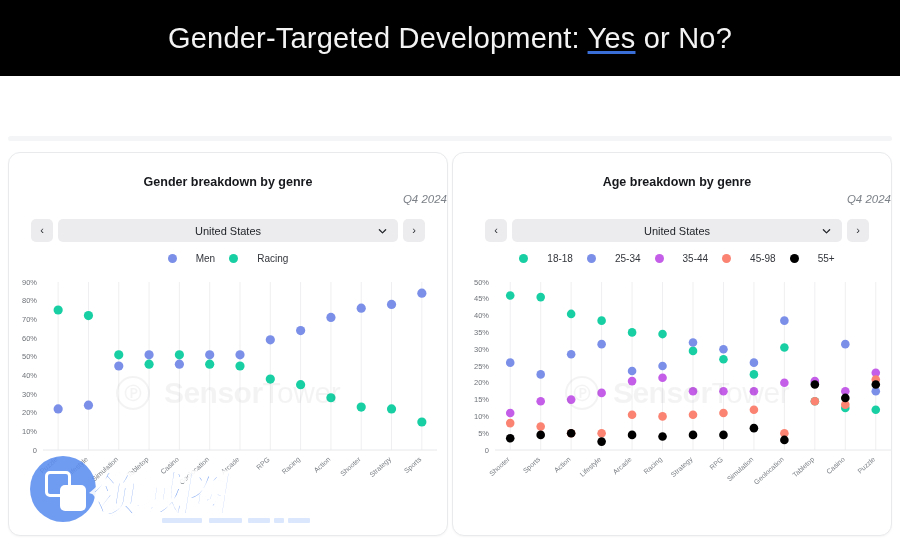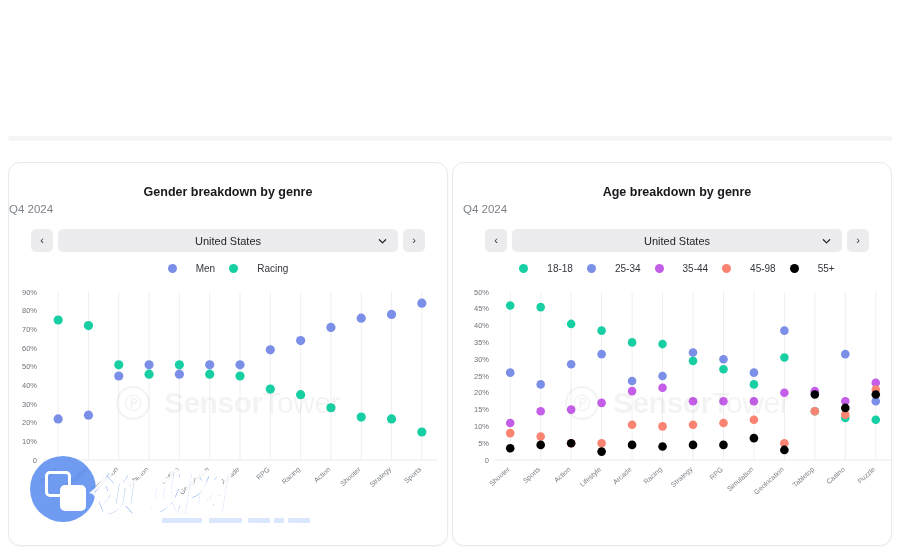--- a/index.html
+++ b/index.html
@@ -28,35 +28,35 @@
   
   .under-strip {
     position: absolute; left: 0; top: 76px; width: 900px; height: 60px; background: #fff;
   }
   .divider {
     position: absolute; left: 8px; top: 136px; width: 884px; height: 5px;
     background: #f4f5f6; border-radius: 3px;
   }
 
   
-  .cards { position: absolute; left: 0; top: 152px; width: 900px; height: 390px; margin-top: 10px; }
+  .cards { position: absolute; left: 0; top: 152px; width: 900px; height: 390px; }
   .card {
     position: absolute; top: 0; width: 440px; height: 384px;
     background: #fff; border: 1px solid #e9eaec; border-radius: 12px;
     box-shadow: 0 1px 2px rgba(0,0,0,.04);
   }
   .card.left  { left: 8px; }
   .card.right { left: 452px; padding-left: 10px; }
 
   .card-title {
     text-align: center; font-size: 12.5px; font-weight: bold; color: #16181c;
     margin-top: 22px;
   }
   .card-sub {
-    text-align: left; font-size: 11.5px; color: #7d8289; margin-top: 4px;
+    text-align: right; font-size: 11.5px; color: #7d8289; margin-top: 4px; font-style: italic;
   }
 
   
   .selector {
     display: flex; align-items: center; gap: 5px;
     margin: 14px 22px 0 22px;
   }
   .nav-btn {
     width: 22px; height: 23px; border-radius: 5px; background: #ececee;
     display: flex; align-items: center; justify-content: center;
@@ -135,20 +135,25 @@
     position: absolute; left: 132px; top: 66px; width: 148px; height: 9px;
     opacity: .55;
   }
   .wm-bar { position: absolute; height: 5px; background: #bcd4fb; border-radius: 1px; top: 0; }
 </style>
 </head>
 <body>
 
 <div class="page">
 
+  <div class="banner">
+    <div class="banner-title">
+      <span>Gender-Targeted Development: </span><span class="hl">Yes</span><span> or No?</span>
+    </div>
+  </div>
 
   <div class="under-strip"></div>
   <div class="divider"></div>
 
   <div class="cards">
 
     <div class="card left">
       <div class="card-title">Gender breakdown by genre</div>
       <div class="card-sub">Q4 2024</div>
 

